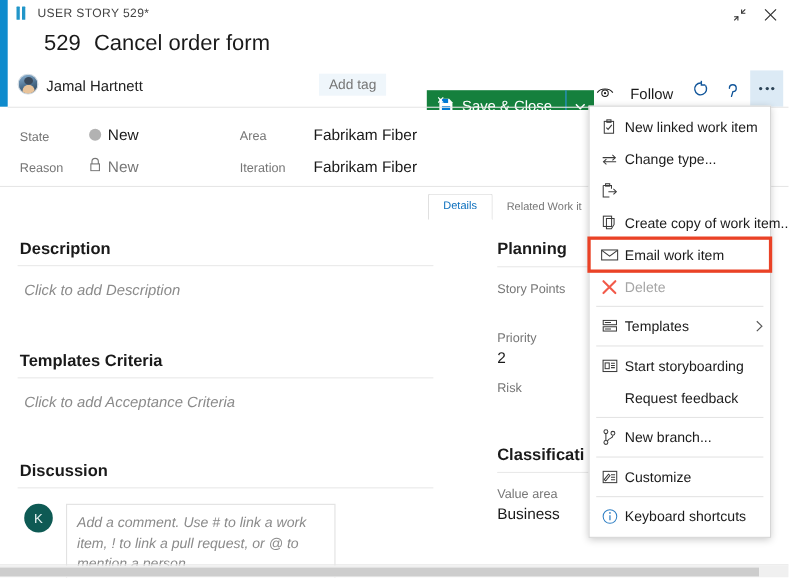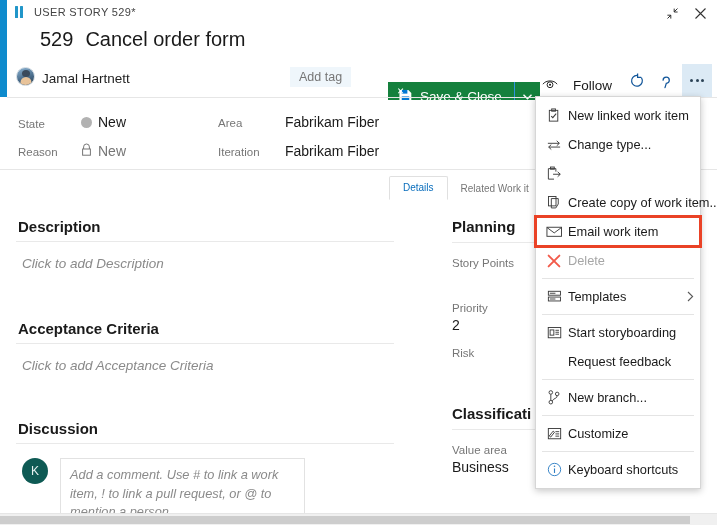--- a/index.html
+++ b/index.html
@@ -438,21 +438,21 @@
 
     <div class="col-left">
 
       <div class="s-description">
         <div class="section-head">Description</div>
         <div class="section-rule"></div>
         <div class="placeholder-text">Click to add Description</div>
       </div>
 
       <div class="s-acceptance">
-        <div class="section-head">Acceptance Criteria</div>
+        <div class="section-head">Templates Criteria</div>
         <div class="section-rule"></div>
         <div class="placeholder-text">Click to add Acceptance Criteria</div>
       </div>
 
       <div class="s-discussion">
         <div class="section-head">Discussion</div>
         <div class="section-rule"></div>
         <div class="comment-row">
           <div class="comment-avatar">K</div>
           <div class="comment-box">Add a comment. Use # to link a work item, ! to link a pull request, or @ to mention a person.</div>

